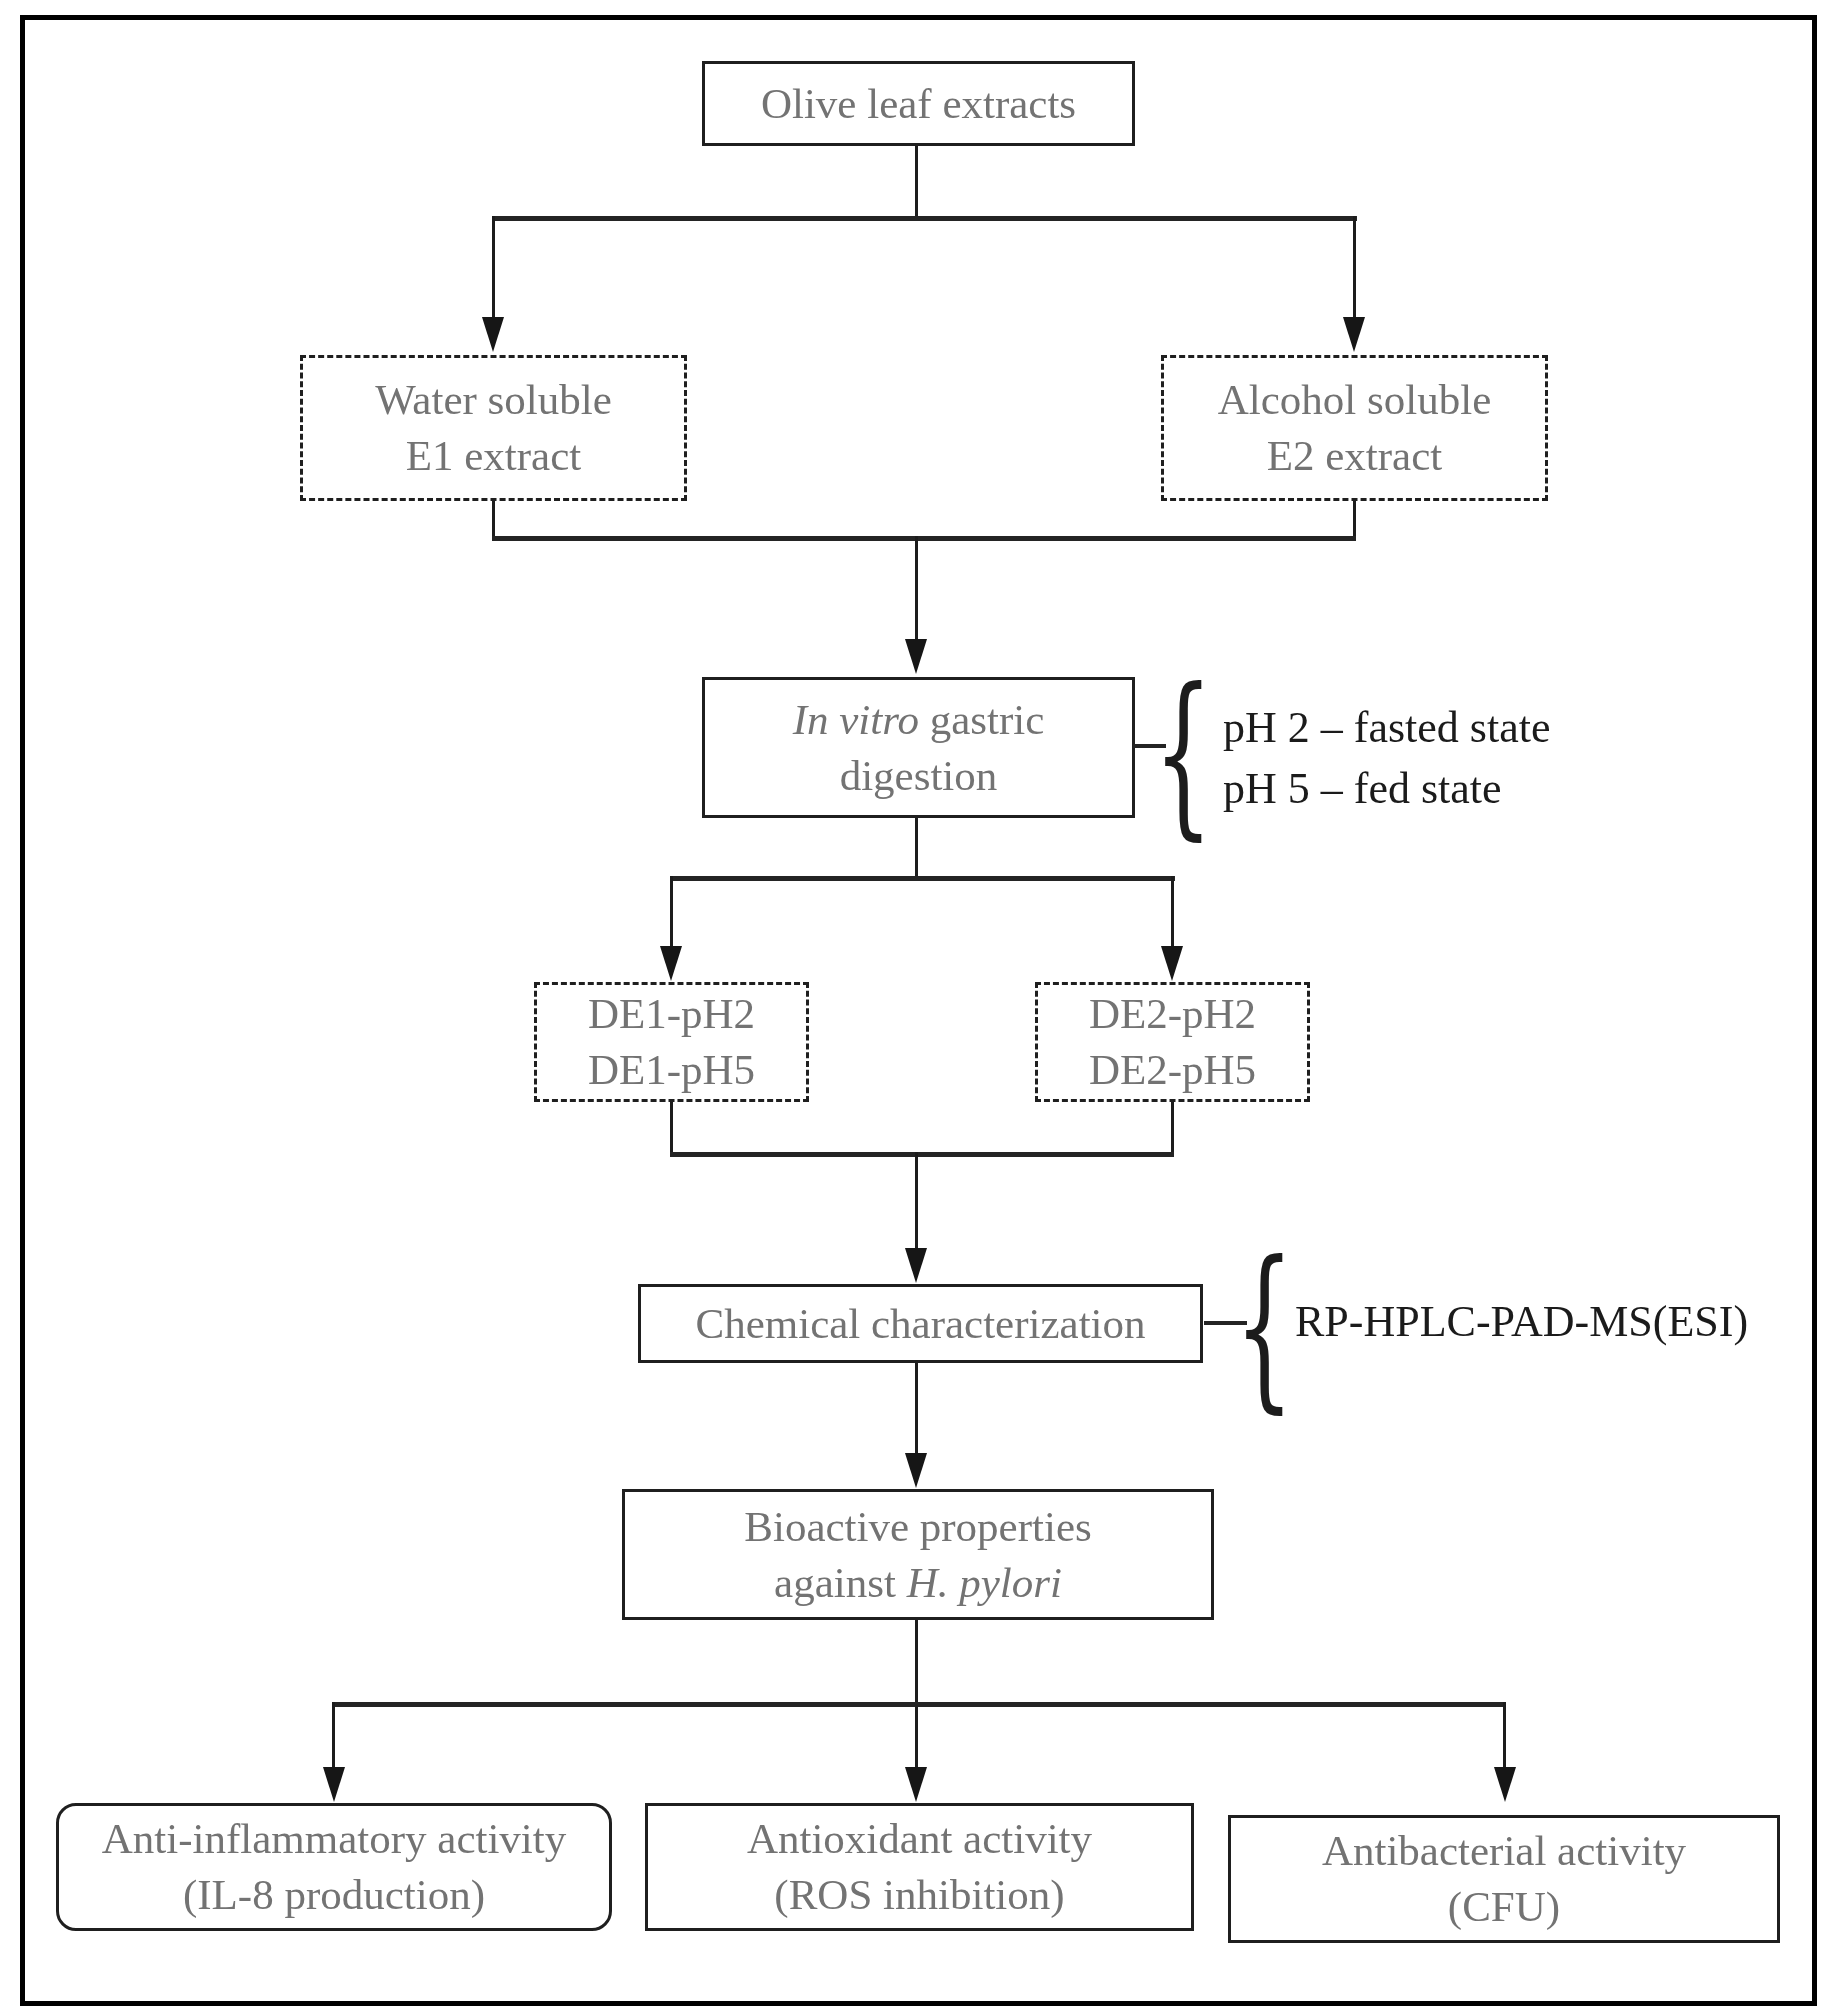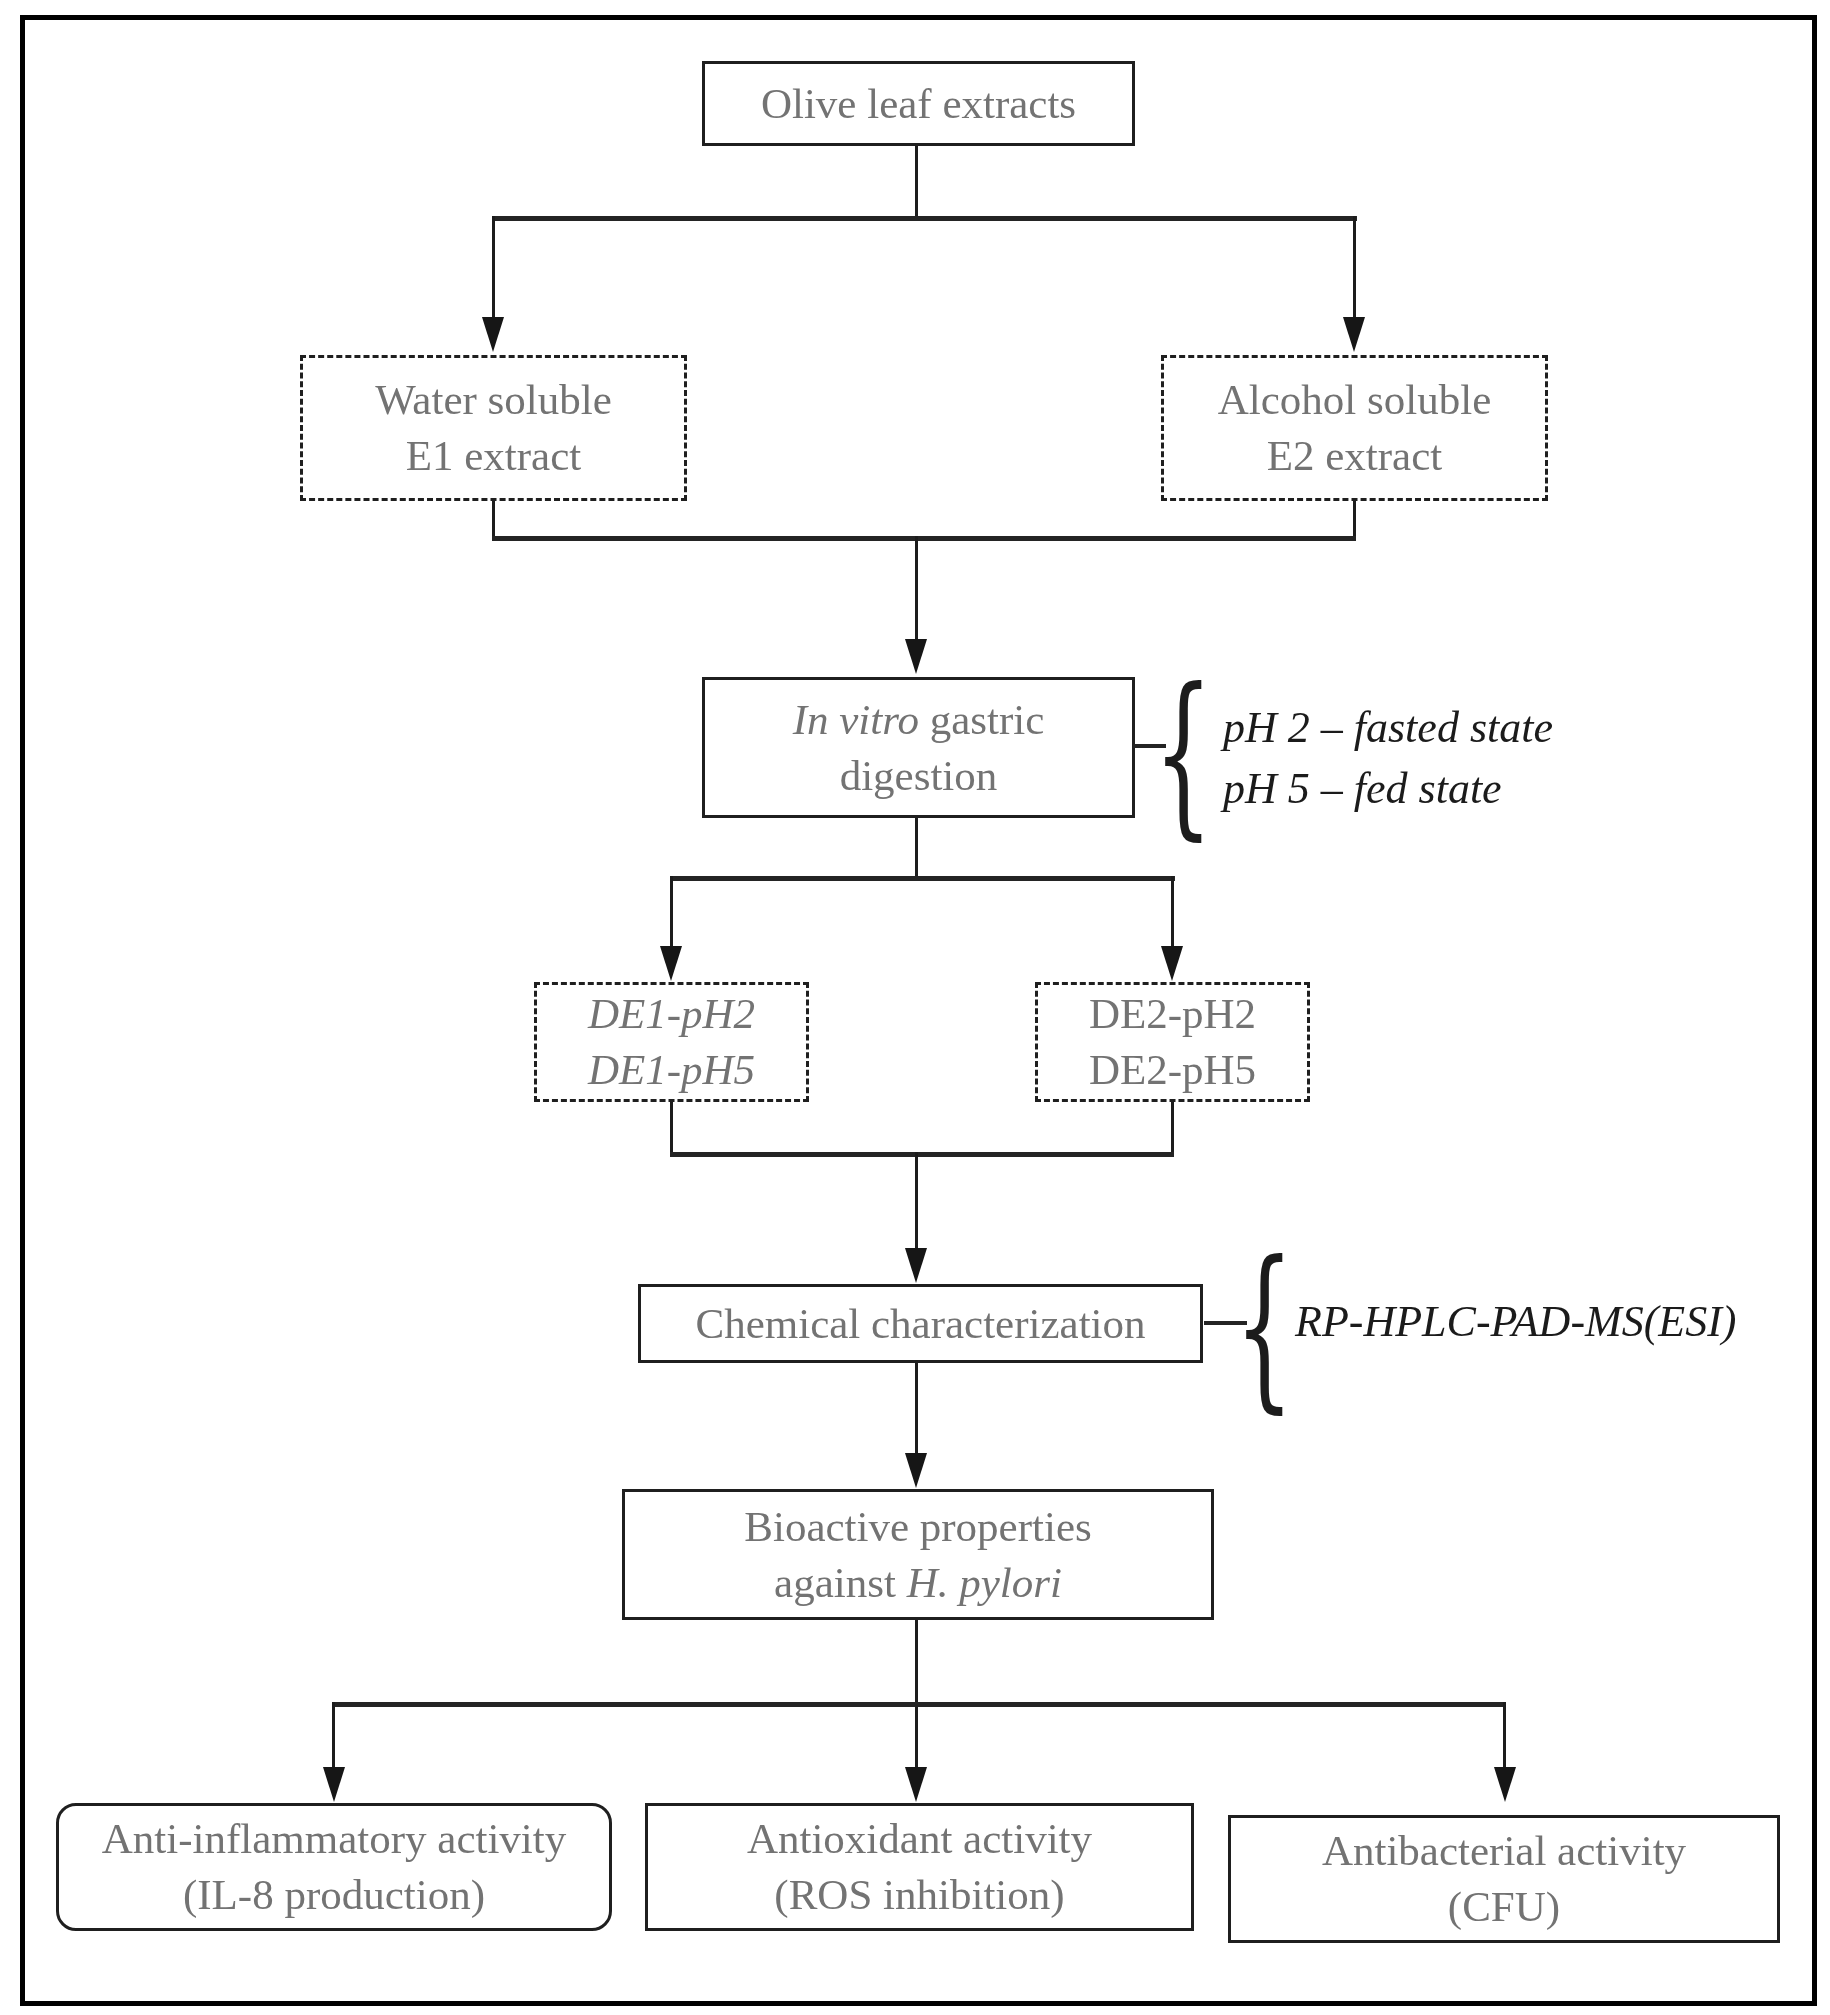--- a/index.html
+++ b/index.html
@@ -15,21 +15,21 @@
   .box.dashed{border:3.8px dashed #1f1f1f;}
   .vline{position:absolute;width:3px;background:#1c1c1c;}
   .hline{position:absolute;height:5.3px;background:#242424;}
   .tick{position:absolute;height:3.8px;background:#242424;}
   .arrow{position:absolute;width:0;height:0;
     border-left:11.4px solid transparent;border-right:11.4px solid transparent;
     border-top:35px solid #161616;}
   .brace{position:absolute;display:flex;align-items:center;justify-content:center;overflow:visible;}
   .brace span{display:block;font-family:"DejaVu Serif",serif;font-size:114px;line-height:114px;
     transform:scale(0.82,1.55);color:#1c1c1c;}
-  .annotation{position:absolute;font-size:44px;line-height:61px;white-space:nowrap;color:#1b1b1b;font-style:italic;}
+  .annotation{position:absolute;font-size:44px;line-height:61px;white-space:nowrap;color:#1b1b1b;}
   .em{font-style:italic;}
 </style>
 </head>
 <body>
 
 <div id="canvas">
 
   <div class="frame" style="left:20px;top:15px;width:1787px;height:1981px;"></div>
 
   <div class="box" style="left:702px;top:61px;width:433px;height:85px;">
@@ -44,21 +44,21 @@
   <div class="box dashed" style="left:1161px;top:355px;width:387px;height:146px;">
     <span>Alcohol soluble</span>
     <span>E2 extract</span>
   </div>
 
   <div class="box" style="left:702px;top:677px;width:433px;height:141px;">
     <span><span class="em">In vitro</span><span> gastric</span></span>
     <span>digestion</span>
   </div>
 
-  <div class="box dashed" style="left:534px;top:982px;width:275px;height:120px;font-style:italic;">
+  <div class="box dashed" style="left:534px;top:982px;width:275px;height:120px;">
     <span>DE1-pH2</span>
     <span>DE1-pH5</span>
   </div>
 
   <div class="box dashed" style="left:1035px;top:982px;width:275px;height:120px;">
     <span>DE2-pH2</span>
     <span>DE2-pH5</span>
   </div>
 
   <div class="box" style="left:638px;top:1284px;width:565px;height:79px;">

